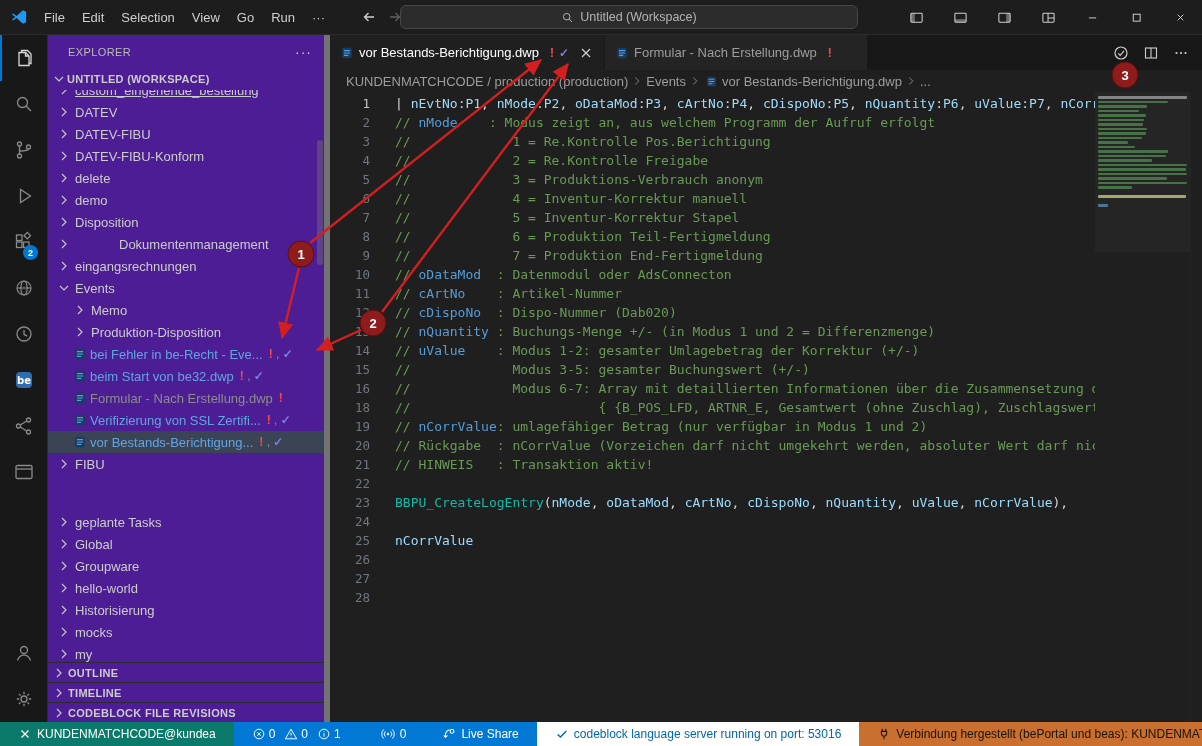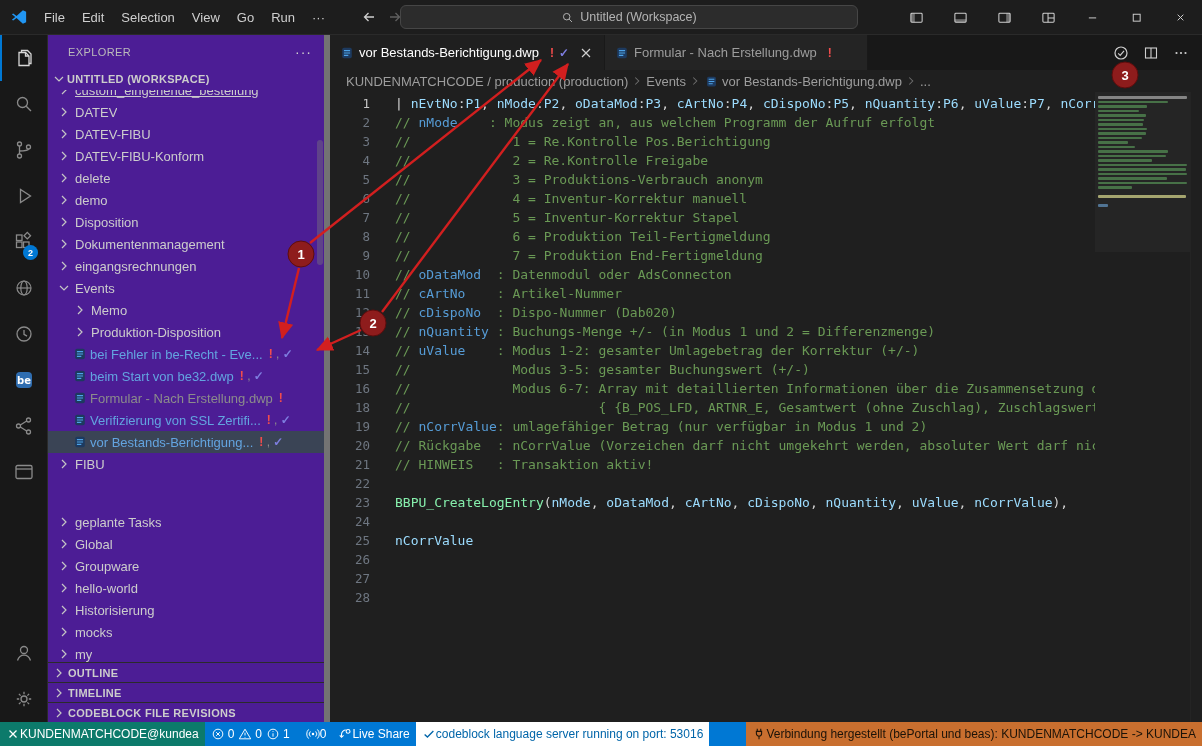--- a/index.html
+++ b/index.html
@@ -71,32 +71,32 @@
   .breadcrumbs .fileic{width:13px;height:13px}
   .editor-body{flex:1;position:relative;overflow:hidden}
   .code{position:absolute;left:0;top:2px;bottom:0;right:107px;overflow:hidden}
   .code-line{display:flex;height:19px;line-height:19px;font-family:"DejaVu Sans Mono",monospace;font-size:13px}
   .ln{width:40px;text-align:right;color:#6e7681;flex:none;font-size:12.5px}
   .ln.active{color:#c6c6c6}
   .lc{padding-left:25px;white-space:pre;overflow:hidden;flex:1;min-width:0;color:#d4d4d4}
   .tk-cm{color:#6a9955}
   .tk-cb{color:#569cd6}
   .tk-pm{color:#9cdcfe}
-  .tk-fn{color:#86efac}
+  .tk-fn{color:#14b8a6}
   .tk-fg{color:#d4d4d4}
   .minimap{position:absolute;top:0;right:12px;width:95px;bottom:0;background:#1f1f1f}
   .mm-slider{position:absolute;left:0;right:0;top:0;height:160px;background:rgba(121,121,121,.08)}
   .mm-bar{position:absolute;left:3px;height:2.5px;border-radius:1px;opacity:.9}
   .overview-ruler{position:absolute;top:0;right:0;width:12px;bottom:0;background:#1f1f1f;border-left:1px solid #242424}
 
   
   .statusbar{height:24px;background:#0078d4;display:flex;align-items:stretch;font-size:12px;color:#fff;white-space:nowrap}
   .sb-left{display:flex}
   .sb-right{margin-left:auto;display:flex}
-  .sb-seg{display:flex;align-items:center;gap:0;padding:0 6px;cursor:pointer}
+  .sb-seg{display:flex;align-items:center;gap:5px;padding:0 18px;cursor:pointer}
   .sb-seg .icon{width:14px;height:14px}
   .sb-part{display:flex;align-items:center;gap:3px;margin-right:4px}
 
   
   #annotations{position:absolute;left:0;top:0;width:1202px;height:746px;pointer-events:none;z-index:100}
   .anno-arrow{stroke:#d21f1f;stroke-width:2.4px;marker-end:url(#arrowhead)}
   .anno-badge{fill:#8e1c1c;stroke:#5e0d0d;stroke-width:1}
   .anno-num{fill:#fff;font:bold 13px "Liberation Sans",sans-serif;text-anchor:middle}
 </style>
 </head>
@@ -357,21 +357,21 @@
             <span class="tree-label">demo</span>
           </div>
           <div class="tree-row" style="padding-left: 8px;">
             <span class="icon chev">
               <svg viewBox="0 0 16 16" fill="none" stroke="currentColor" stroke-width="1.2">
                 <path d="M6 4l4 4-4 4"></path>
               </svg>
             </span>
             <span class="tree-label">Disposition</span>
           </div>
-          <div class="tree-row" style="padding-left: 8px;">
+          <div class="tree-row" style="padding-left: 8px; gap: 44px;">
             <span class="icon chev">
               <svg viewBox="0 0 16 16" fill="none" stroke="currentColor" stroke-width="1.2">
                 <path d="M6 4l4 4-4 4"></path>
               </svg>
             </span>
             <span class="tree-label">Dokumentenmanagement</span>
           </div>
           <div class="tree-row" style="padding-left: 8px;">
             <span class="icon chev">
               <svg viewBox="0 0 16 16" fill="none" stroke="currentColor" stroke-width="1.2">

